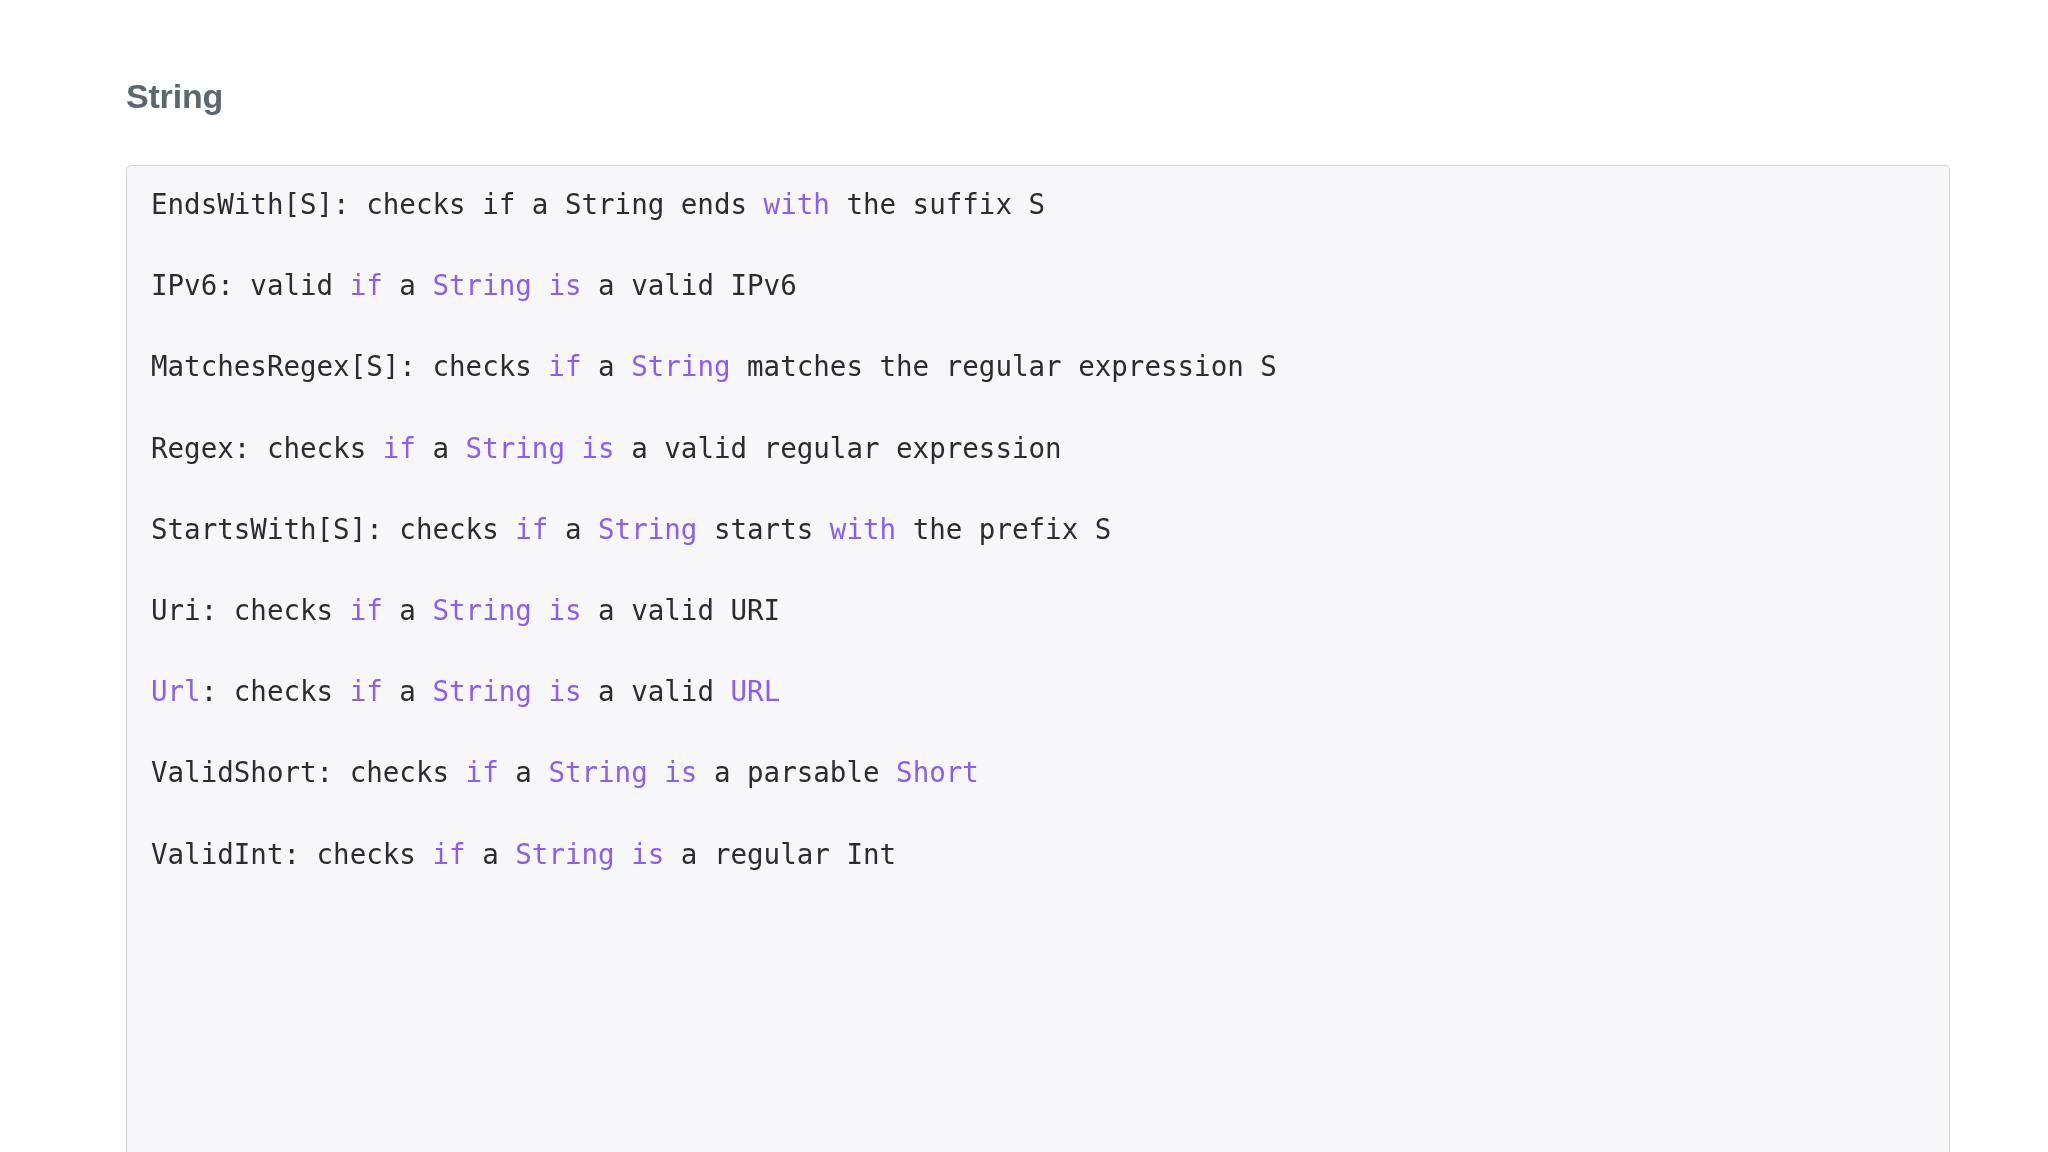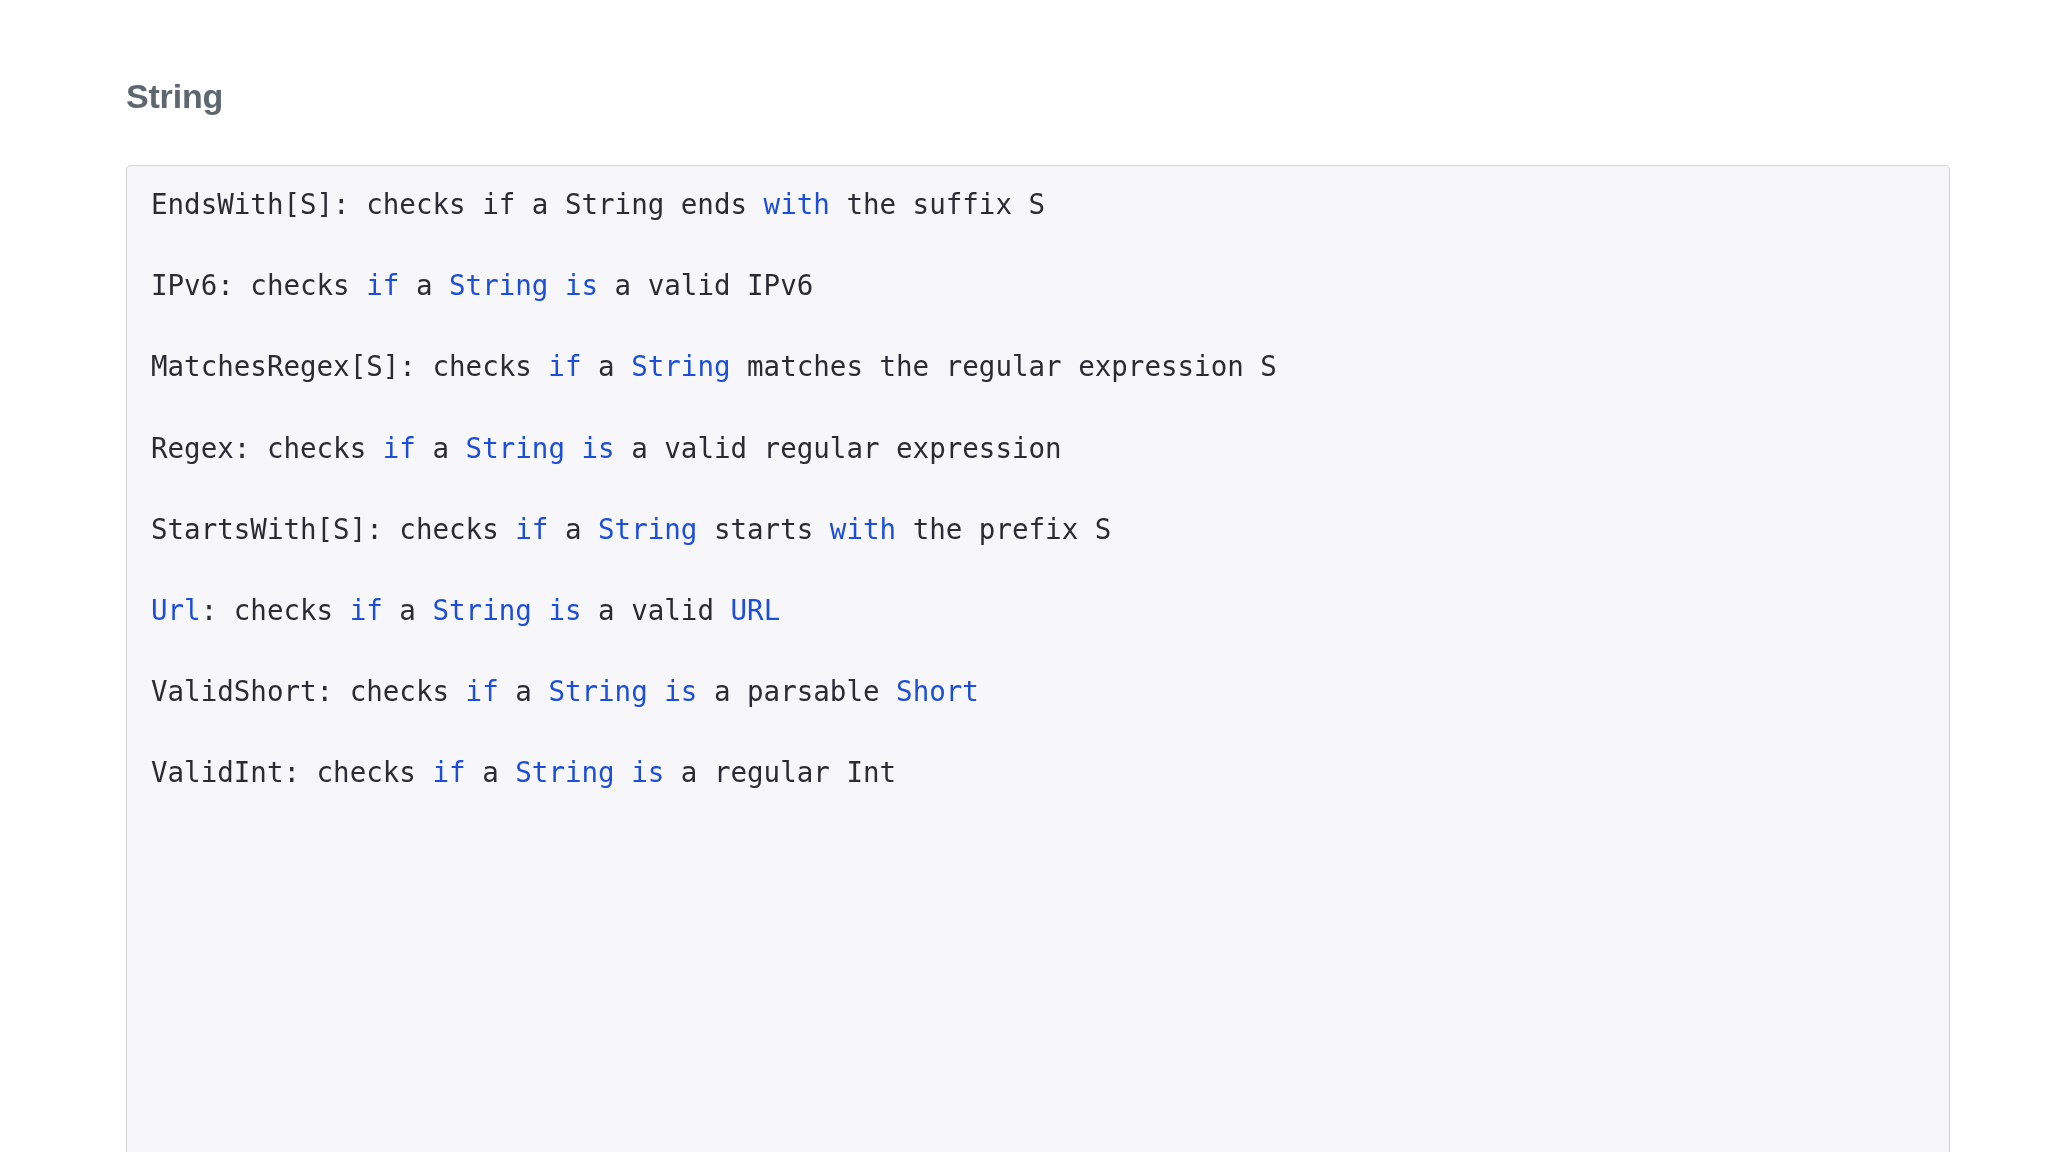--- a/index.html
+++ b/index.html
@@ -48,40 +48,41 @@
     margin: 0;
     font-family: "DejaVu Sans Mono", "Liberation Mono", monospace;
     font-size: 27.5px;
     line-height: 40.6px;
     color: #2b2c33;
     white-space: pre;
     letter-spacing: 0px;
     font-weight: 400;
   }
   pre.code-block .kw {
-    color: #1d4ed8;
+    color: #8b5cf6;
   }
   .code-line {
     display: block;
     min-height: 40.6px;
   }
 </style>
 </head>
 <body>
 
 <div class="page">
 
   <h2 class="section-title">String</h2>
 
   <div class="code-panel">
     <pre class="code-block" id="code-block"><span class="code-line"><span>EndsWith[S]: checks if a String ends </span><span class="kw">with</span><span> the suffix S</span></span>
-<span class="code-line"><span>IPv6: checks </span><span class="kw">if</span><span> a </span><span class="kw">String is</span><span> a valid IPv6</span></span>
+<span class="code-line"><span>IPv6: valid </span><span class="kw">if</span><span> a </span><span class="kw">String is</span><span> a valid IPv6</span></span>
 <span class="code-line"><span>MatchesRegex[S]: checks </span><span class="kw">if</span><span> a </span><span class="kw">String</span><span> matches the regular expression S</span></span>
 <span class="code-line"><span>Regex: checks </span><span class="kw">if</span><span> a </span><span class="kw">String is</span><span> a valid regular expression</span></span>
 <span class="code-line"><span>StartsWith[S]: checks </span><span class="kw">if</span><span> a </span><span class="kw">String</span><span> starts </span><span class="kw">with</span><span> the prefix S</span></span>
+<span class="code-line"><span>Uri: checks </span><span class="kw">if</span><span> a </span><span class="kw">String is</span><span> a valid URI</span></span>
 <span class="code-line"><span class="kw">Url</span><span>: checks </span><span class="kw">if</span><span> a </span><span class="kw">String is</span><span> a valid </span><span class="kw">URL</span></span>
 <span class="code-line"><span>ValidShort: checks </span><span class="kw">if</span><span> a </span><span class="kw">String is</span><span> a parsable </span><span class="kw">Short</span></span>
 <span class="code-line"><span>ValidInt: checks </span><span class="kw">if</span><span> a </span><span class="kw">String is</span><span> a regular Int</span></span>
 
 
 
 
 
 
 

